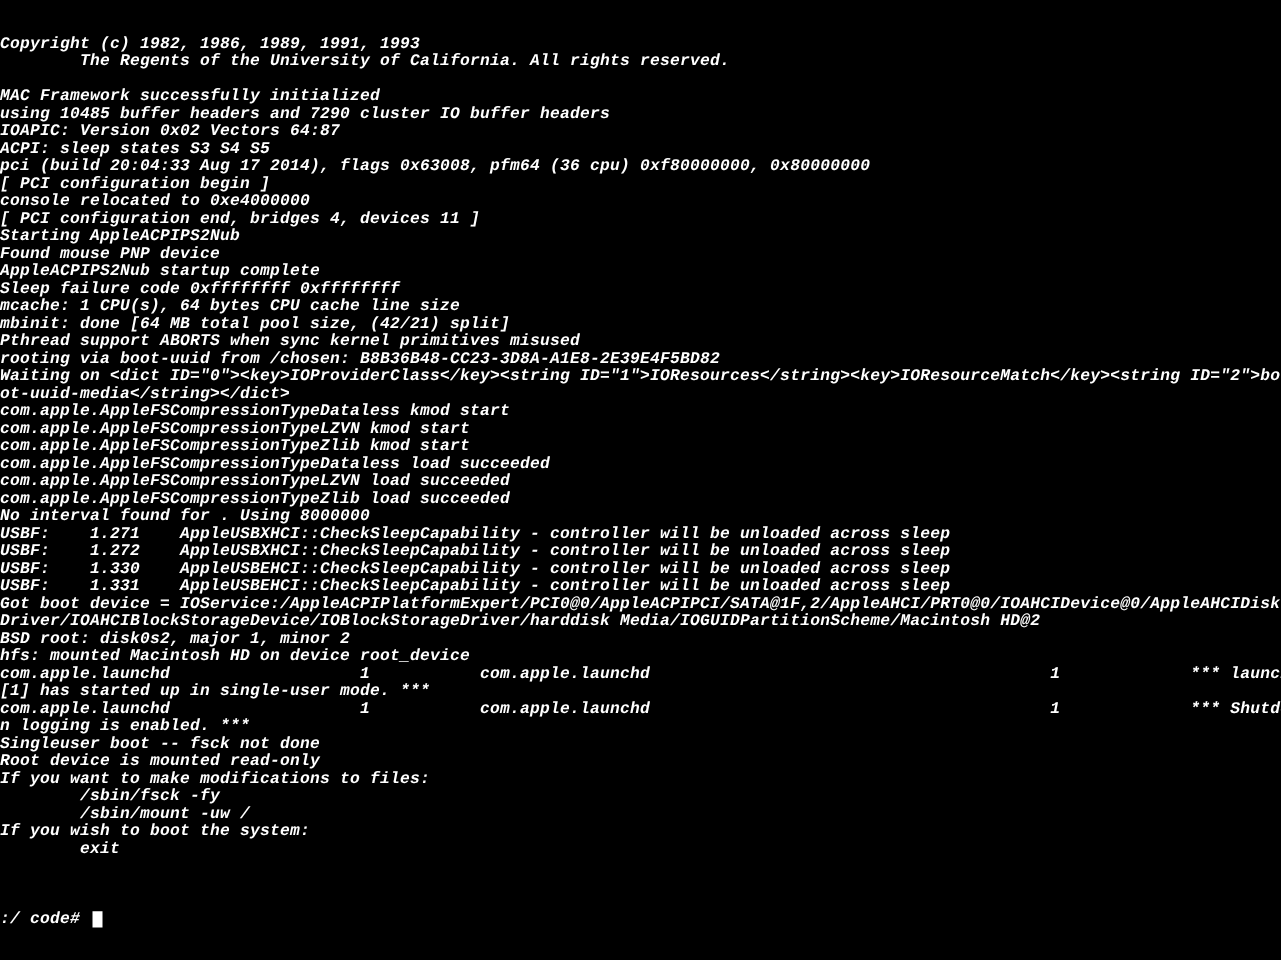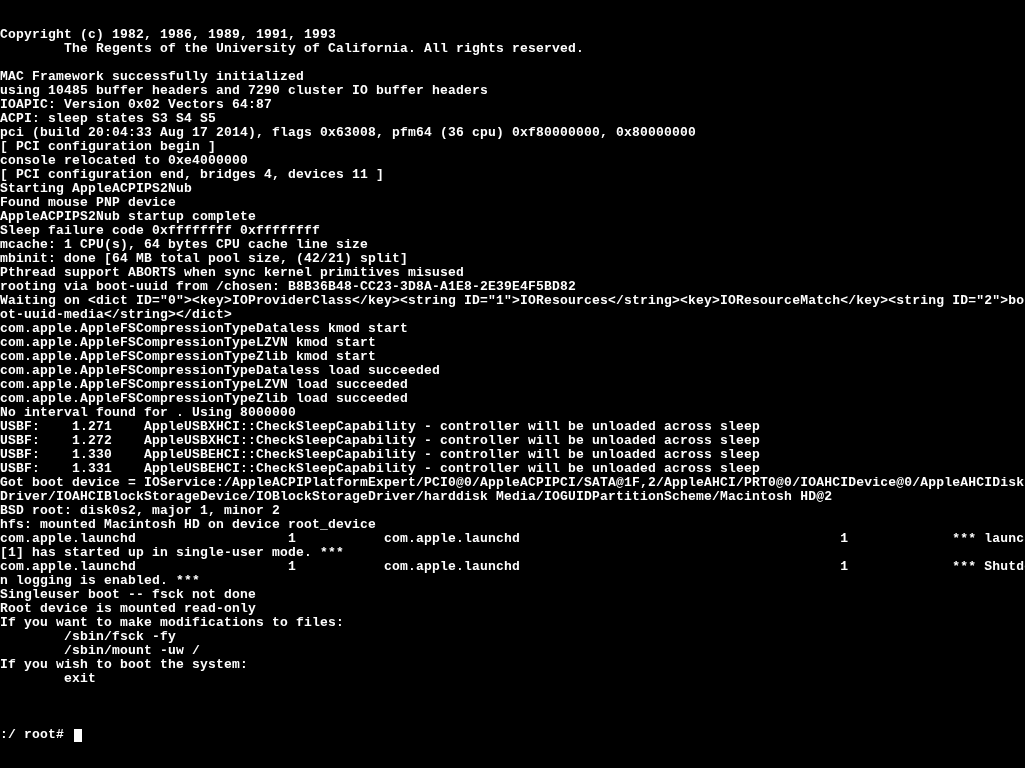--- a/index.html
+++ b/index.html
@@ -1,15 +1,15 @@
 <!DOCTYPE html>
 <html><head>
   <meta charset="utf-8">
   <style>
-    * { margin: 0; padding: 0; box-sizing: border-box; }
+    * { margin: 0; padding: 0; box-sizing: border-box; font-style: italic; }
     html, body {
       width: 1025px;
       height: 768px;
       background: #000;
       color: #fff;
       font-family: 'Courier New', Courier, monospace;
       font-size: 13px;
       line-height: 14px;
       overflow: hidden;
       font-weight: bold;
@@ -29,16 +29,16 @@
       margin-left: 2px;
       vertical-align: middle;
     }
   </style>
 </head>
 <body>
 
 <div class="terminal">
   <div id="lines-container"><span class="line">Copyright (c) 1982, 1986, 1989, 1991, 1993</span><span class="line">        The Regents of the University of California. All rights reserved.</span><span class="line"> </span><span class="line">MAC Framework successfully initialized</span><span class="line">using 10485 buffer headers and 7290 cluster IO buffer headers</span><span class="line">IOAPIC: Version 0x02 Vectors 64:87</span><span class="line">ACPI: sleep states S3 S4 S5</span><span class="line">pci (build 20:04:33 Aug 17 2014), flags 0x63008, pfm64 (36 cpu) 0xf80000000, 0x80000000</span><span class="line">[ PCI configuration begin ]</span><span class="line">console relocated to 0xe4000000</span><span class="line">[ PCI configuration end, bridges 4, devices 11 ]</span><span class="line">Starting AppleACPIPS2Nub</span><span class="line">Found mouse PNP device</span><span class="line">AppleACPIPS2Nub startup complete</span><span class="line">Sleep failure code 0xffffffff 0xffffffff</span><span class="line">mcache: 1 CPU(s), 64 bytes CPU cache line size</span><span class="line">mbinit: done [64 MB total pool size, (42/21) split]</span><span class="line">Pthread support ABORTS when sync kernel primitives misused</span><span class="line">rooting via boot-uuid from /chosen: B8B36B48-CC23-3D8A-A1E8-2E39E4F5BD82</span><span class="line">Waiting on &lt;dict ID="0"&gt;&lt;key&gt;IOProviderClass&lt;/key&gt;&lt;string ID="1"&gt;IOResources&lt;/string&gt;&lt;key&gt;IOResourceMatch&lt;/key&gt;&lt;string ID="2"&gt;bo</span><span class="line">ot-uuid-media&lt;/string&gt;&lt;/dict&gt;</span><span class="line">com.apple.AppleFSCompressionTypeDataless kmod start</span><span class="line">com.apple.AppleFSCompressionTypeLZVN kmod start</span><span class="line">com.apple.AppleFSCompressionTypeZlib kmod start</span><span class="line">com.apple.AppleFSCompressionTypeDataless load succeeded</span><span class="line">com.apple.AppleFSCompressionTypeLZVN load succeeded</span><span class="line">com.apple.AppleFSCompressionTypeZlib load succeeded</span><span class="line">No interval found for . Using 8000000</span><span class="line">USBF:    1.271    AppleUSBXHCI::CheckSleepCapability - controller will be unloaded across sleep</span><span class="line">USBF:    1.272    AppleUSBXHCI::CheckSleepCapability - controller will be unloaded across sleep</span><span class="line">USBF:    1.330    AppleUSBEHCI::CheckSleepCapability - controller will be unloaded across sleep</span><span class="line">USBF:    1.331    AppleUSBEHCI::CheckSleepCapability - controller will be unloaded across sleep</span><span class="line">Got boot device = IOService:/AppleACPIPlatformExpert/PCI0@0/AppleACPIPCI/SATA@1F,2/AppleAHCI/PRT0@0/IOAHCIDevice@0/AppleAHCIDisk</span><span class="line">Driver/IOAHCIBlockStorageDevice/IOBlockStorageDriver/harddisk Media/IOGUIDPartitionScheme/Macintosh HD@2</span><span class="line">BSD root: disk0s2, major 1, minor 2</span><span class="line">hfs: mounted Macintosh HD on device root_device</span><span class="line">com.apple.launchd                   1           com.apple.launchd                                        1             *** launchd</span><span class="line">[1] has started up in single-user mode. ***</span><span class="line">com.apple.launchd                   1           com.apple.launchd                                        1             *** Shutdow</span><span class="line">n logging is enabled. ***</span><span class="line">Singleuser boot -- fsck not done</span><span class="line">Root device is mounted read-only</span><span class="line">If you want to make modifications to files:</span><span class="line">        /sbin/fsck -fy</span><span class="line">        /sbin/mount -uw /</span><span class="line">If you wish to boot the system:</span><span class="line">        exit</span><span class="line"> </span></div>
   <div class="prompt-line">
-    <span>:/ root# </span>
+    <span>:/ code# </span>
     <span class="cursor"></span>
   </div>
 </div>
 
 </body></html>

